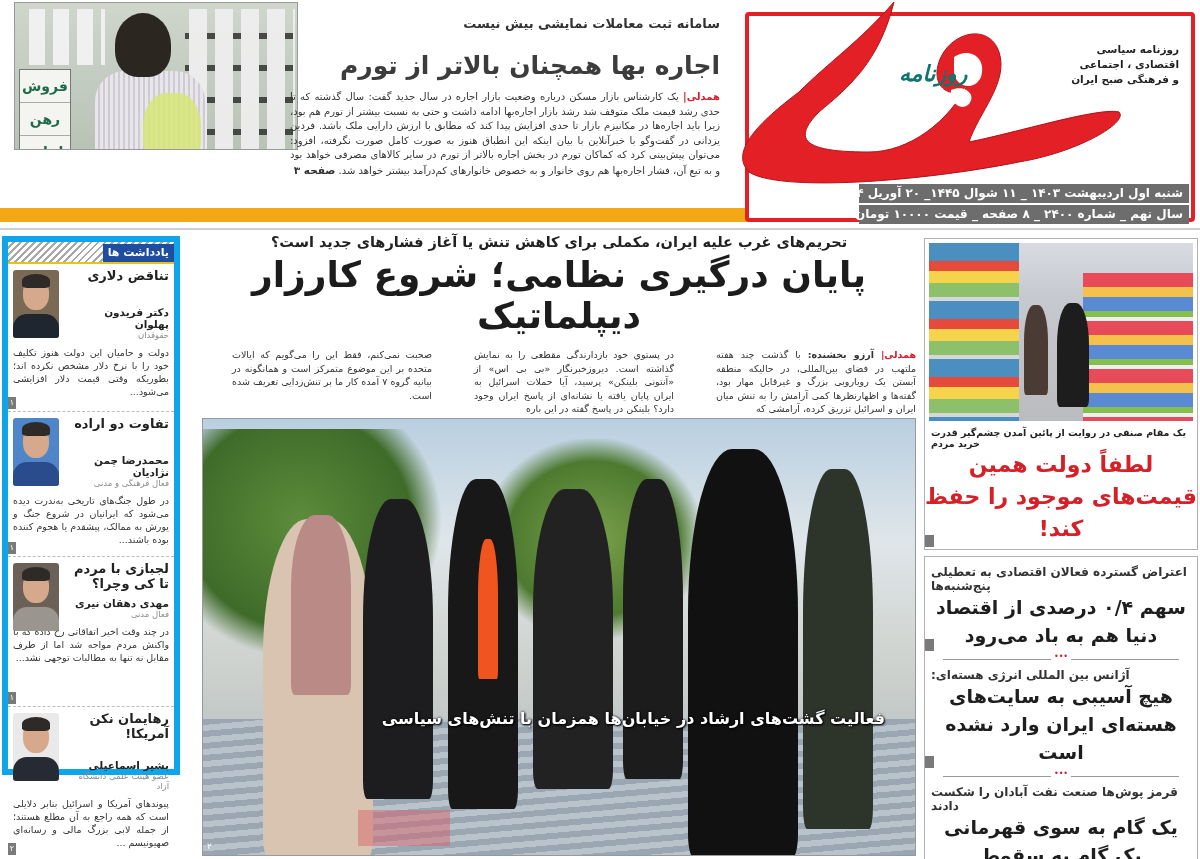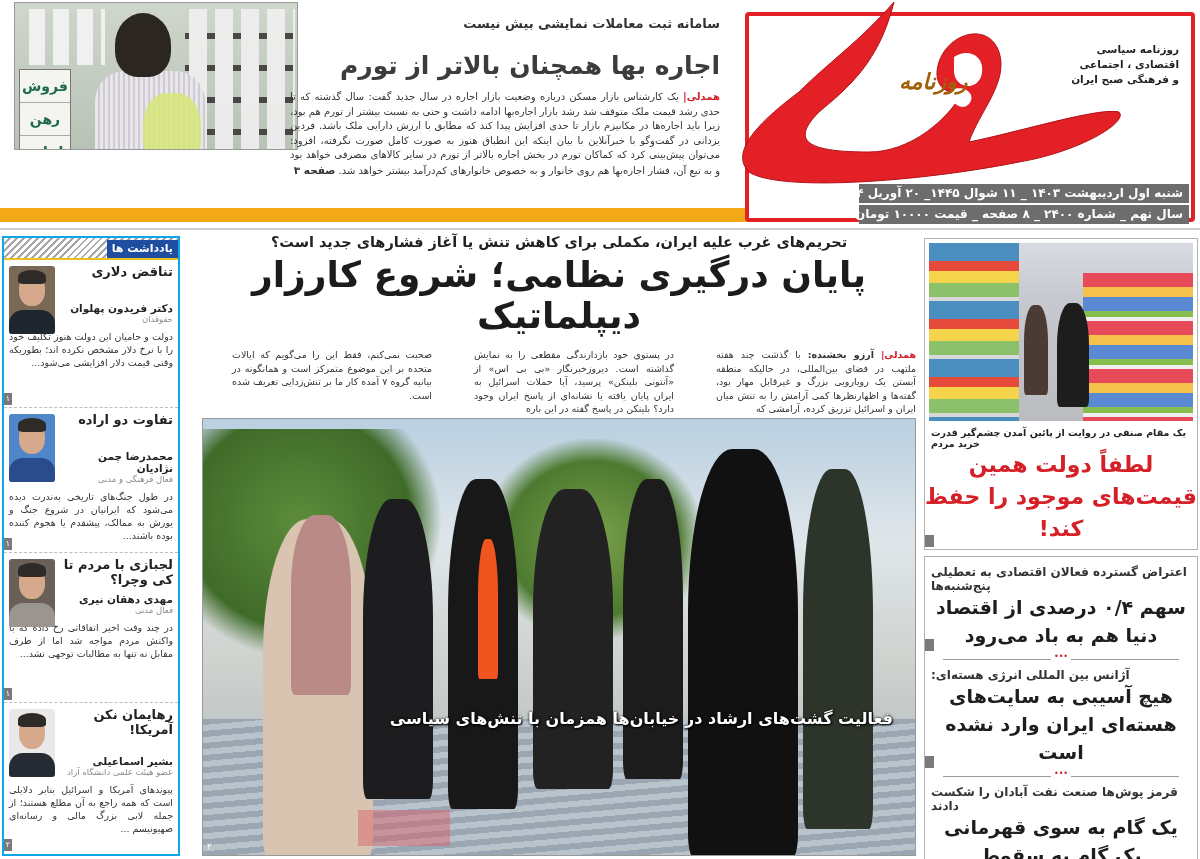--- a/index.html
+++ b/index.html
@@ -26,30 +26,30 @@
   .top-story { position:absolute; left:290px; top:8px; width:430px; text-align:right; }
   .top-kicker { font-size:13px; font-weight:bold; color:#333; margin-top:8px; }
   .top-title { font-size:25px; font-weight:bold; color:#3c3c3c; margin-top:20px; letter-spacing:-0.5px; }
   .top-body { font-size:10px; line-height:14.5px; color:#333; margin-top:10px; text-align:justify; }
   .src { color:#d21f2a; font-weight:bold; }
   .page-ref { font-weight:bold; font-size:10.5px; }
 
   
   .masthead { position:absolute; left:745px; top:12px; width:450px; height:210px; border:4px solid #e22026; border-radius:4px; background:#fff; }
   .logo-svg { position:absolute; left:-30px; top:-14px; width:420px; height:200px; }
-  .logo-word { position:absolute; left:150px; top:52px; font-size:22px; font-style:italic; font-weight:bold; color:#a16207; font-family:"DejaVu Serif", serif; }
+  .logo-word { position:absolute; left:150px; top:44px; font-size:22px; font-style:italic; font-weight:bold; color:#0f766e; font-family:"DejaVu Serif", serif; }
   .tagline { position:absolute; right:12px; top:26px; width:110px; font-size:10.5px; font-weight:bold; line-height:15px; text-align:right; color:#222; }
   .dateline { position:absolute; right:2px; width:330px; background:#6d6d6d; color:#fff; font-size:12px; font-weight:bold; padding:0 6px; text-align:right; height:19px; line-height:19px; white-space:nowrap; }
   .dateline.d1 { top:168px; }
   .dateline.d2 { top:189px; }
 
   .divider-h { position:absolute; left:0; top:228px; width:1200px; height:2px; background:#cfcfcf; }
 
   
-  .opinions { position:absolute; left:2px; top:236px; width:178px; height:620px; border:2px solid #0ea5e9; background:#fff; }
+  .opinions { position:absolute; left:2px; top:236px; width:178px; height:539px; border:6px solid #0ea5e9; background:#fff; }
   .op-header { height:22px; position:relative; border-bottom:2px solid #e8c21a;
     background: repeating-linear-gradient(135deg,#fff 0 3px,#a7a7a7 3px 5px); }
   .op-header .tag { position:absolute; right:0; top:2px; height:18px; padding:0 5px; background:#1f4ea0; color:#fff; font-size:11px; font-weight:bold; line-height:18px; }
   .op-item { position:relative; padding:4px 5px 6px 5px; border-bottom:1px dashed #bdbdbd; }
   .op-item .photo { position:absolute; left:5px; top:6px; width:46px; height:68px; border-radius:3px; overflow:hidden; }
   .op-item .photo .face { position:absolute; left:10px; top:8px; width:26px; height:32px; border-radius:45%; background:#d6a98c; }
   .op-item .photo .hair { position:absolute; left:9px; top:4px; width:28px; height:14px; border-radius:50% 50% 20% 20%; background:#2e2a27; }
   .op-item .photo .suit { position:absolute; left:0; top:44px; width:46px; height:28px; background:#1f2630; border-radius:14px 14px 0 0; }
   .op-title { font-size:13px; font-weight:bold; color:#222; text-align:right; padding-left:52px; min-height:20px; }
   .op-author { font-size:10.5px; font-weight:bold; color:#222; text-align:right; padding-left:60px; margin-top:18px; }
@@ -62,21 +62,21 @@
   .kicker { font-size:14.5px; font-weight:bold; text-align:center; color:#222; margin-top:2px; }
   .headline { font-size:36px; font-weight:bold; text-align:center; color:#1c1c1c; margin-top:4px; letter-spacing:-1px; font-family:"DejaVu Sans", sans-serif; }
   .lead-cols { display:flex; flex-direction:row; gap:12px; margin-top:12px; height:62px; }
   .lead-col { flex:1; font-size:9.5px; line-height:13.5px; color:#333; text-align:justify;margin-left:30px; }
   .big-photo { position:absolute; left:0; top:186px; width:714px; height:438px; overflow:hidden; border:1px solid #999;
     background: linear-gradient(180deg,#b9cfe0 0%,#dfe6ea 28%,#cfd3cf 55%,#a7b1b8 100%); }
   .bp-trees { position:absolute; left:0; top:10px; width:240px; height:230px; background: radial-gradient(ellipse at 40% 40%,#5c8c3b 0%,#3f6b29 55%,transparent 70%); }
   .bp-trees2 { position:absolute; left:280px; top:20px; width:220px; height:200px; background: radial-gradient(ellipse at 50% 50%,#7aa04a 0%,#4d7a30 55%,transparent 72%); }
   .bp-ground { position:absolute; left:0; top:300px; width:714px; height:140px; background:repeating-linear-gradient(175deg,#9aa7b3 0 6px,#b9c3cb 6px 12px); }
   .fig { position:absolute; border-radius:40% 40% 6% 6%; }
-  .bp-kicker { position:absolute; right:22px; top:290px; font-size:16px; font-weight:bold; color:#fff; text-shadow:0 0 3px #000,1px 1px 2px #000; }
+  .bp-kicker { position:absolute; right:30px; top:290px; font-size:16px; font-weight:bold; color:#fff; text-shadow:0 0 3px #000,1px 1px 2px #000; }
   .bp-title { position:absolute; right:30px; top:318px; font-size:42px; font-weight:bold; color:#ffe816; text-shadow:2px 2px 0 #000,-1px -1px 0 #000,1px -1px 0 #000,-1px 1px 0 #000; letter-spacing:-1px; }
   .bp-num { position:absolute; left:4px; bottom:4px; font-size:9px; color:#fff; }
   .watermark { position:absolute; left:358px; top:810px; width:92px; height:36px; background:rgba(220,90,100,0.45); }
 
   
   .right { position:absolute; left:924px; top:238px; width:274px; }
   .rt-box { border:1px solid #b2b2b2; background:#fff; position:relative; }
   .shop-photo { position:relative; margin:4px; height:178px; overflow:hidden;
     background: linear-gradient(180deg,#d9dbe2 0%,#c6c9cf 30%,#bbbcbf 100%); }
   .shelf-l { position:absolute; left:0; top:0; width:90px; height:178px; background: repeating-linear-gradient(180deg,#4b8fc0 0 18px,#e54a3a 18px 28px,#f5d34b 28px 40px,#8cc06b 40px 54px,#d7d7d7 54px 58px); }

